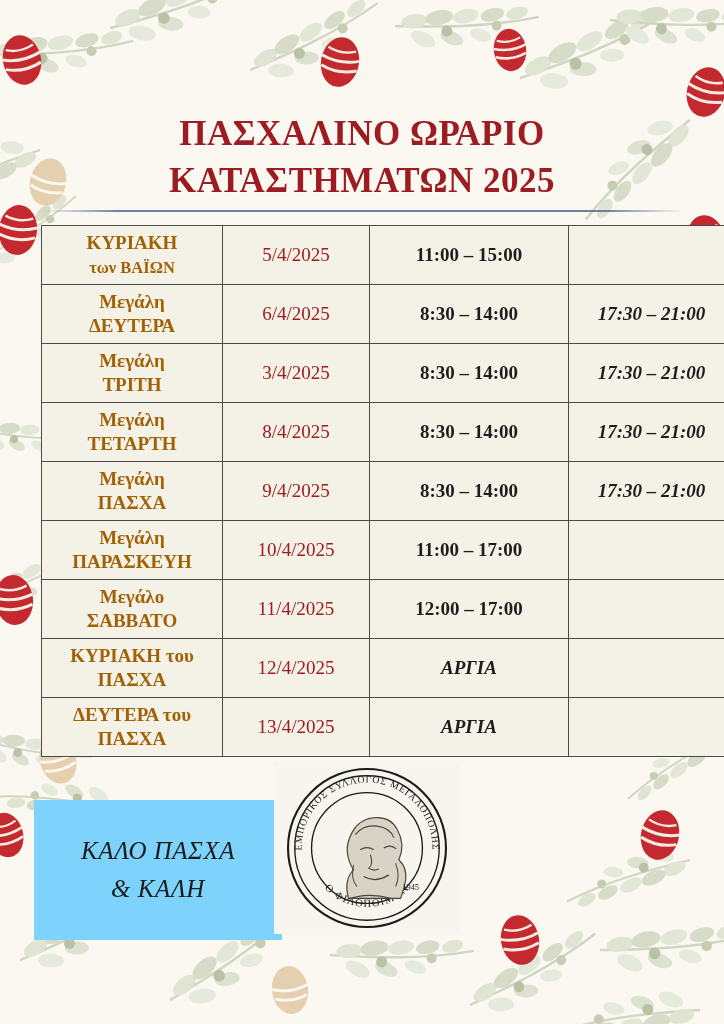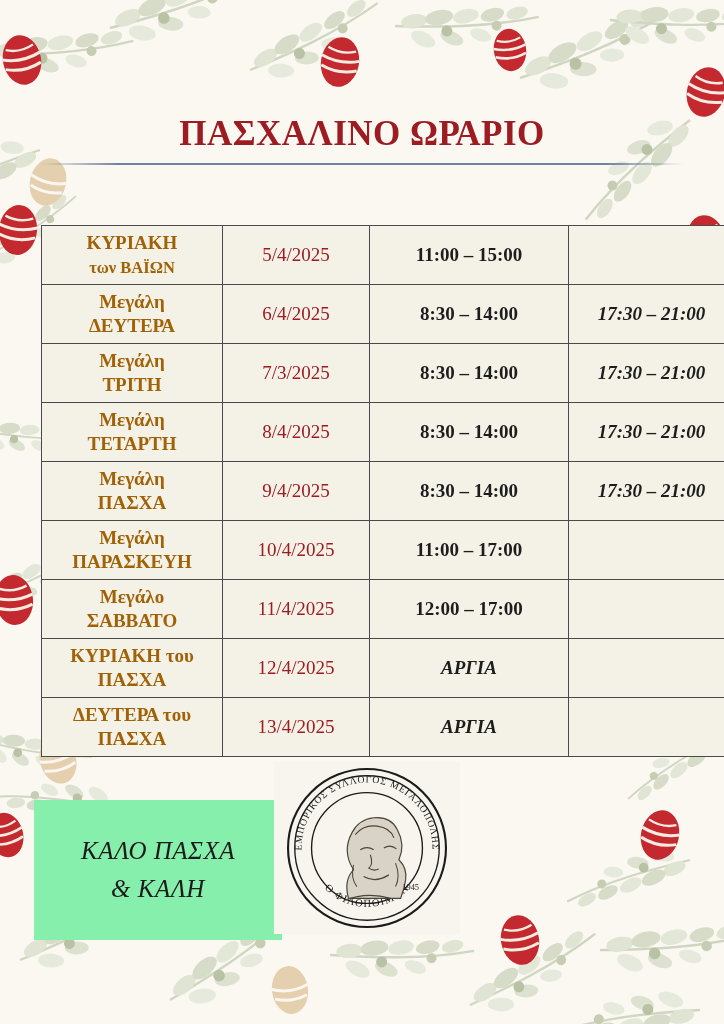--- a/index.html
+++ b/index.html
@@ -112,21 +112,21 @@
     font-weight: bold;
   }
 
   
   .greeting {
     position: absolute;
     left: 34px;
     top: 800px;
     width: 248px;
     height: 140px;
-    background: #86efac;
+    background: #7dd3fc;
     display: flex;
     align-items: center;
     justify-content: center;
     text-align: center;
   }
   .greeting .g-text {
     font-style: italic;
     font-size: 25px;
     line-height: 38px;
     color: #1b1b1b;
@@ -226,20 +226,21 @@
   <use href="#easter-egg-lt" transform="translate(48,182) rotate(14)"></use>
   <use href="#easter-egg-lt" transform="translate(290,990) rotate(-8)"></use>
   <use href="#easter-egg-lt" transform="translate(632,452) rotate(10)"></use>
   <use href="#easter-egg-lt" transform="translate(58,760) rotate(-16)"></use>
 </svg>
 
 <div id="poster">
 
   <div class="title-block">
     <div class="title-line">ΠΑΣΧΑΛΙΝΟ ΩΡΑΡΙΟ</div>
+    <div class="title-line">ΚΑΤΑΣΤΗΜΑΤΩΝ 2025</div>
     <div class="title-rule"></div>
   </div>
 
   <div class="table-wrap">
     <table class="schedule">
       <tbody>
         <tr>
           <td class="c-day">
             <span>ΚΥΡΙΑΚΗ</span><br>
             <span class="sm">των ΒΑΪΩΝ</span>
@@ -255,21 +256,21 @@
           </td>
           <td class="c-date">6/4/2025</td>
           <td class="c-h1">8:30 – 14:00</td>
           <td class="c-h2">17:30 – 21:00</td>
         </tr>
         <tr>
           <td class="c-day">
             <span>Μεγάλη</span><br>
             <span>ΤΡΙΤΗ</span>
           </td>
-          <td class="c-date">7/3/2025</td>
+          <td class="c-date">3/4/2025</td>
           <td class="c-h1">8:30 – 14:00</td>
           <td class="c-h2">17:30 – 21:00</td>
         </tr>
         <tr>
           <td class="c-day">
             <span>Μεγάλη</span><br>
             <span>ΤΕΤΑΡΤΗ</span>
           </td>
           <td class="c-date">8/4/2025</td>
           <td class="c-h1">8:30 – 14:00</td>

